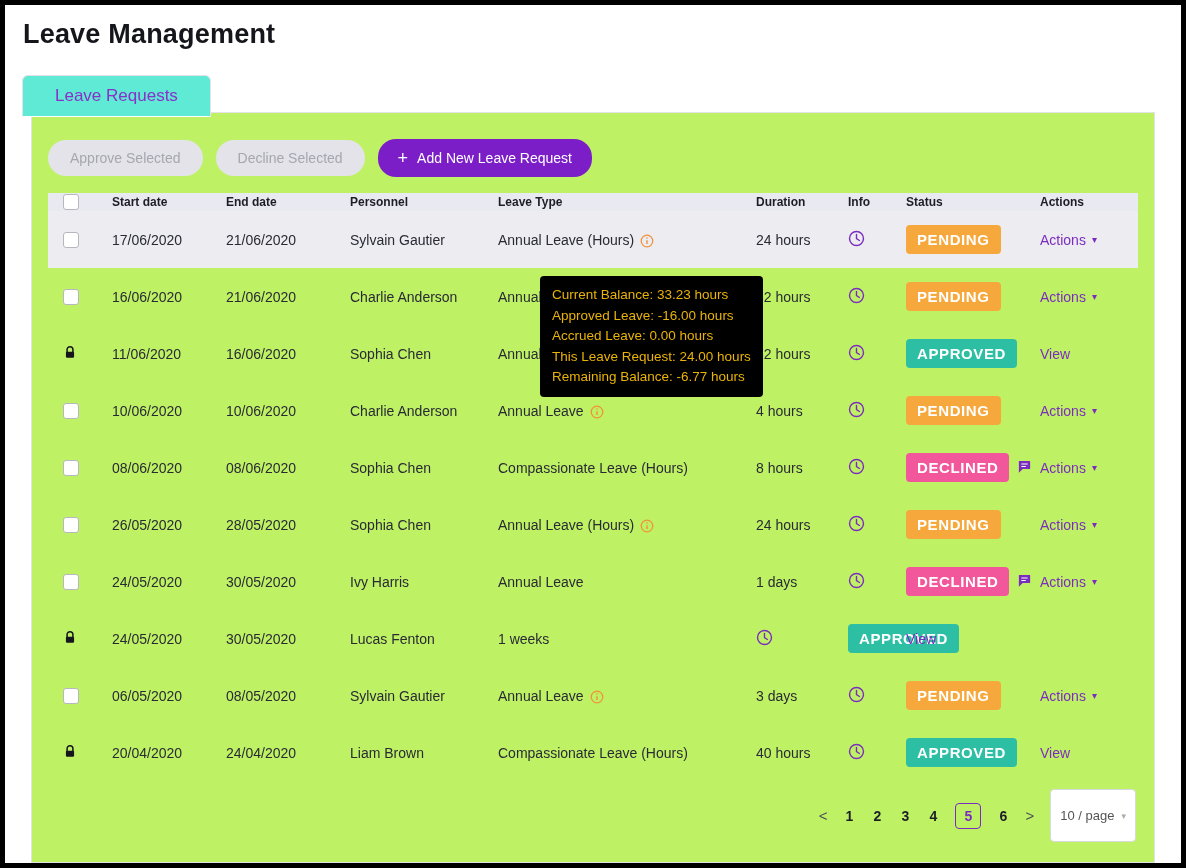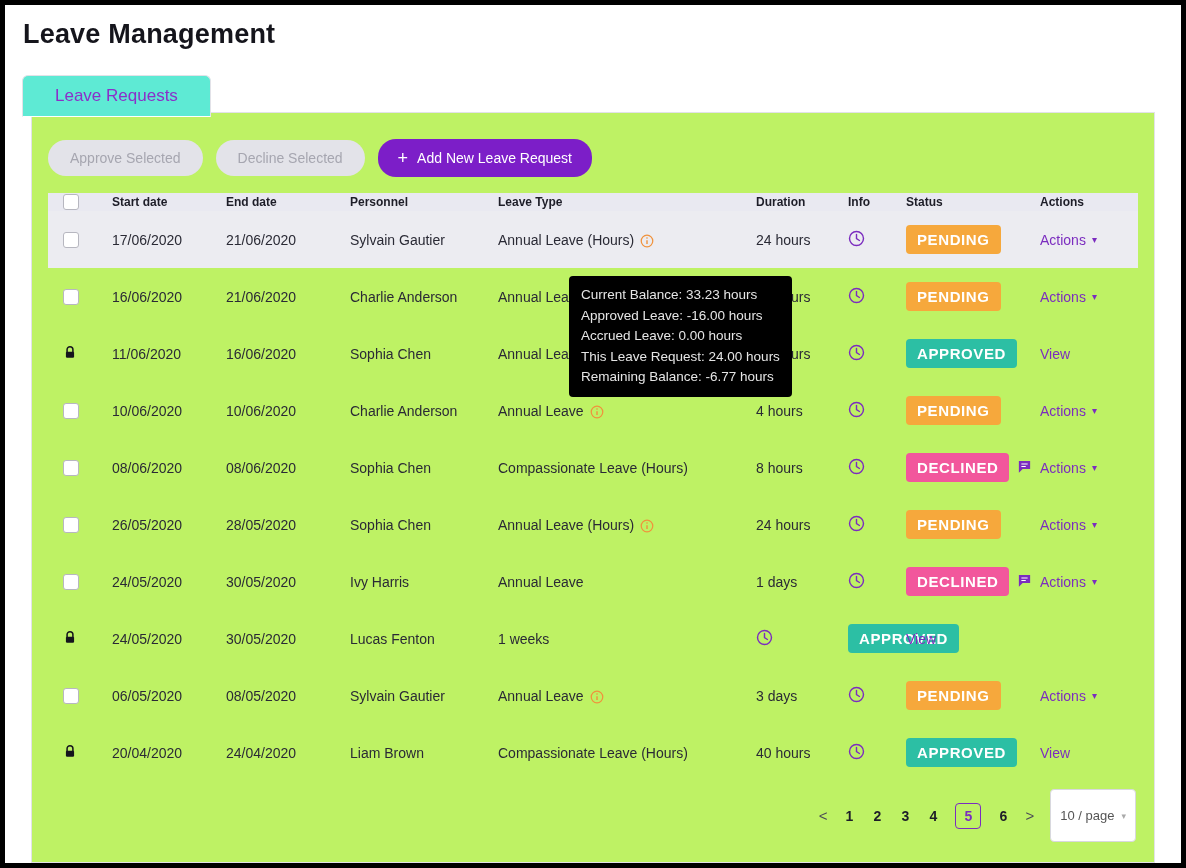--- a/index.html
+++ b/index.html
@@ -43,21 +43,21 @@
   .caret{font-size:10px;color:#7b2cbf}
 
   .pagination{margin-top:auto;display:flex;justify-content:flex-end;align-items:center;gap:16px;padding:8px 2px 4px;font-size:14px}
   .pg-arrow{color:#4a4a55;font-size:15px;cursor:pointer}
   .pg-num{font-weight:700;color:#1d1d28;cursor:pointer;min-width:12px;text-align:center}
   .pg-num.current{color:#7b2cbf;border:1px solid #7b2cbf;border-radius:4px;width:26px;height:26px;line-height:24px}
   .page-size{border:1px solid #d8d8de;border-radius:4px;color:#555;font-size:13px;padding:18px 9px;display:flex;align-items:center;gap:7px;cursor:pointer;background:#fff}
   .page-size .ps-caret{font-size:9px;color:#aaa}
 
   .tooltip{
-    position:absolute;left:564px;top:271px;background:#000;color:#e5e5e5;
+    position:absolute;left:535px;top:271px;background:#000;color:#eab308;
     font-size:13.5px;line-height:20.5px;padding:9px 12px;border-radius:4px;z-index:10;white-space:nowrap
   }
 </style>
 </head>
 <body>
 
 <h1 class="title">Leave Management</h1>
 
 <div class="tabs">
   <span class="tab">Leave Requests</span>

